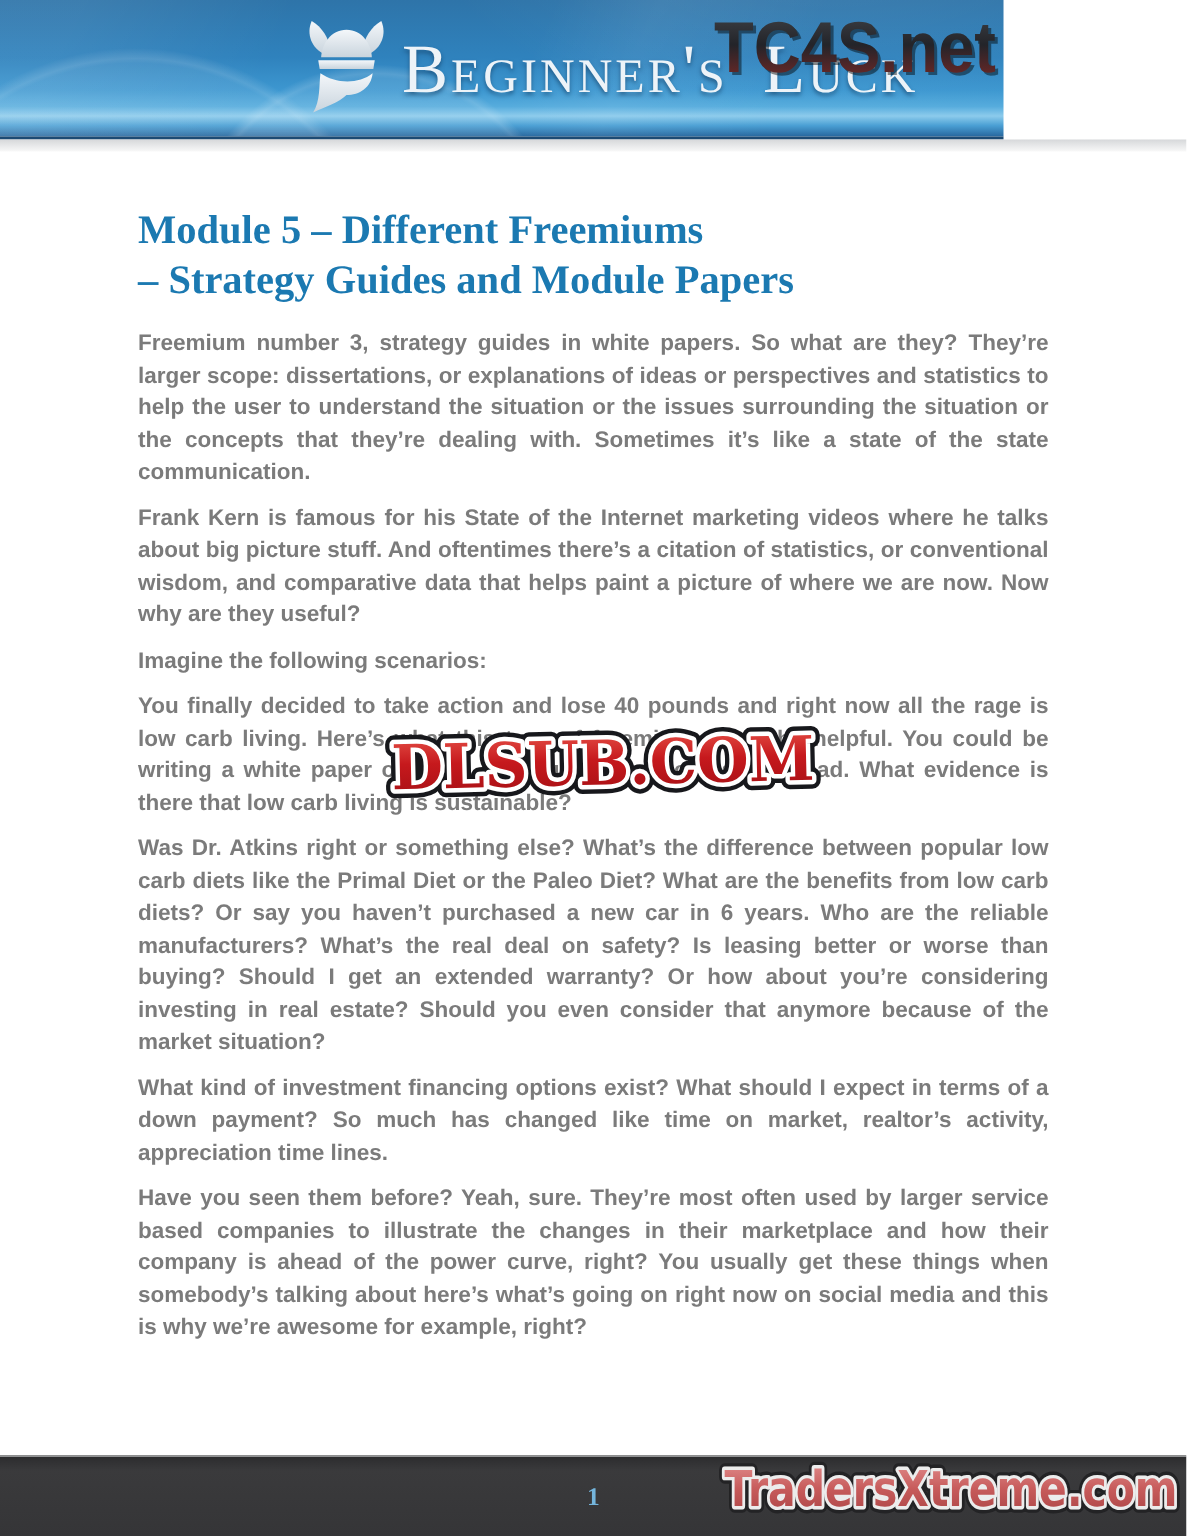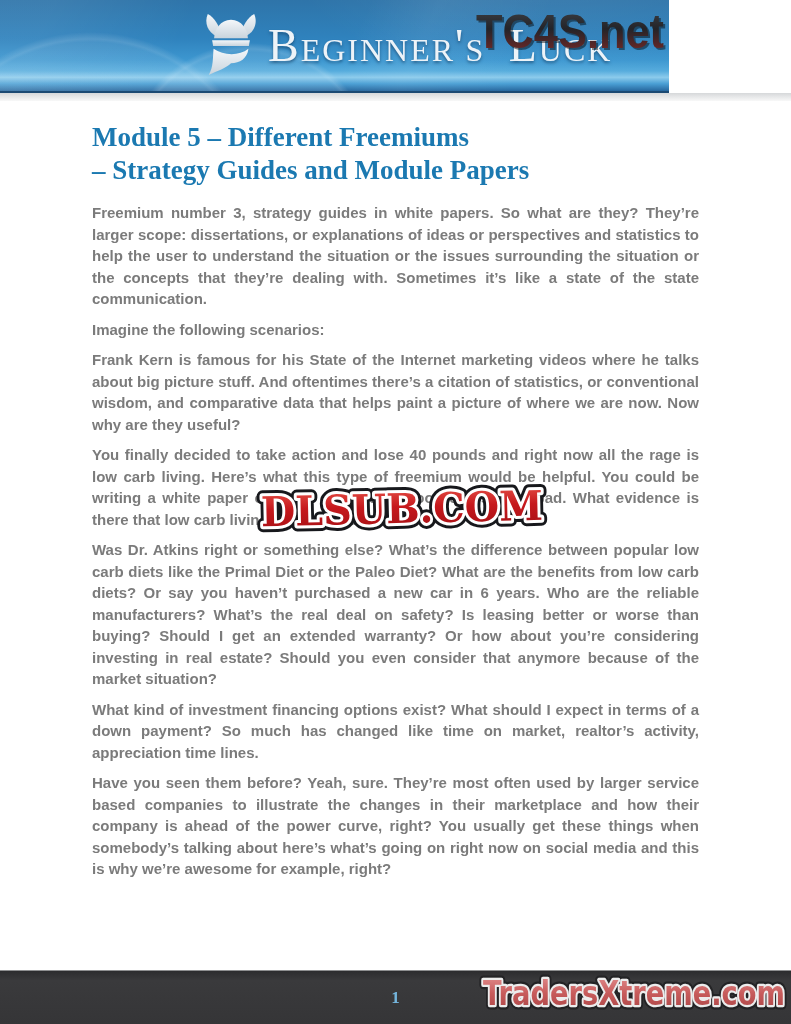--- a/index.html
+++ b/index.html
@@ -35,21 +35,21 @@
   .tc4s{position:absolute;top:2px;right:0;}
 
   
   .banner-sep{
     position:absolute;top:93px;left:0;width:791px;height:8px;
     background:linear-gradient(180deg,#d6d8da 0%,#e9eaeb 55%,#f8f8f8 100%);
   }
 
   
   .doc{
-    position:absolute;left:92px;top:121px;width:607px;
+    position:absolute;left:92px;top:137px;width:607px;
   }
   .doc-title{
     margin:0 0 15px 0;
     font-family:"Liberation Serif","DejaVu Serif",serif;
     font-weight:600;
     font-size:27px;line-height:33px;
     color:#1b79b1;
   }
   .doc p{
     margin:0 0 9px 0;
@@ -120,22 +120,22 @@
 </div>
 <div class="banner-sep"></div>
 
 <div class="doc">
   <h1 class="doc-title">
     <span>Module 5 – Different Freemiums</span><br>
     <span>– Strategy Guides and Module Papers</span>
   </h1>
   <div>
     <p>Freemium number 3, strategy guides in white papers. So what are they? They’re larger scope: dissertations, or explanations of ideas or perspectives and statistics to help the user to understand the situation or the issues surrounding the situation or the concepts that they’re dealing with. Sometimes it’s like a state of the state communication.</p>
+    <p>Frank Kern is famous for his State of the Internet marketing videos where he talks about big picture stuff. And oftentimes there’s a citation of statistics, or conventional wisdom, and comparative data that helps paint a picture of where we are now. Now why are they useful?</p>
     <p>Imagine the following scenarios:</p>
-    <p>Frank Kern is famous for his State of the Internet marketing videos where he talks about big picture stuff. And oftentimes there’s a citation of statistics, or conventional wisdom, and comparative data that helps paint a picture of where we are now. Now why are they useful?</p>
     <p>You finally decided to take action and lose 40 pounds and right now all the rage is low carb living. Here’s what this type of freemium would be helpful. You could be writing a white paper on what constitutes good carbs from bad. What evidence is there that low carb living is sustainable?</p>
     <p>Was Dr. Atkins right or something else? What’s the difference between popular low carb diets like the Primal Diet or the Paleo Diet? What are the benefits from low carb diets? Or say you haven’t purchased a new car in 6 years. Who are the reliable manufacturers? What’s the real deal on safety? Is leasing better or worse than buying? Should I get an extended warranty? Or how about you’re considering investing in real estate? Should you even consider that anymore because of the market situation?</p>
     <p>What kind of investment financing options exist? What should I expect in terms of a down payment?  So much has changed like time on market, realtor’s activity, appreciation time lines.</p>
     <p>Have you seen them before? Yeah, sure. They’re most often used by larger service based companies to illustrate the changes in their marketplace and how their company is ahead of the power curve, right? You usually get these things when somebody’s talking about here’s what’s going on right now on social media and this is why we’re awesome for example, right?</p>
   </div>
 </div>
 
 <span class="dlsub">
   <svg width="300" height="62" viewBox="0 0 300 62">
     <defs>

